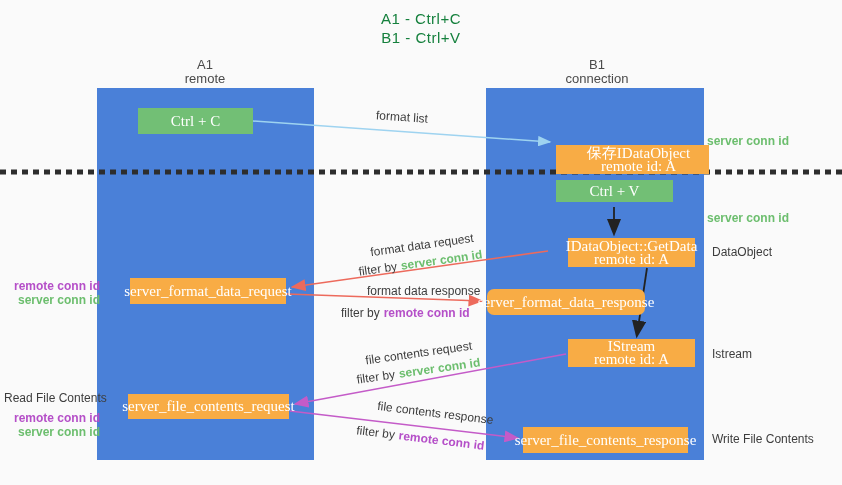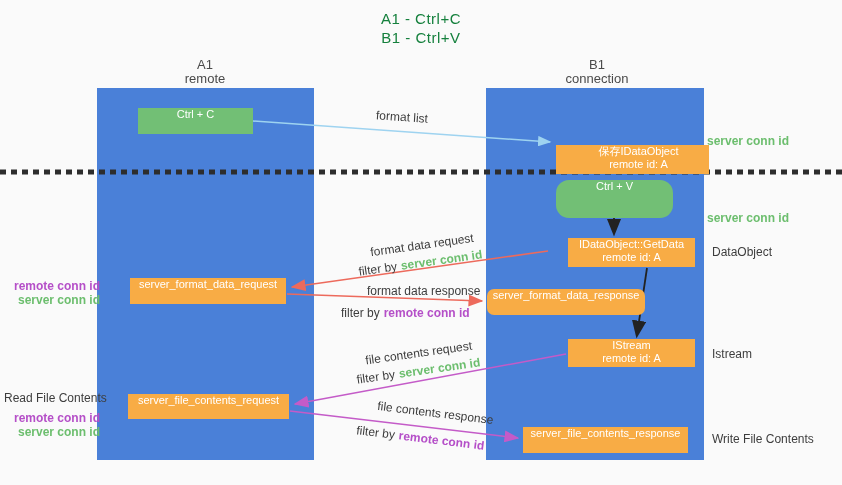--- a/index.html
+++ b/index.html
@@ -12,22 +12,22 @@
     font-size:15px;color:#15803d;line-height:19px;letter-spacing:.5px;
   }
   .col-header{
     position:absolute;top:58px;font-size:13px;color:#4a4a4a;
     text-align:center;line-height:14px;width:120px;
   }
   .lifeline{position:absolute;top:88px;height:372px;background:#4A80D8;}
   .arrows{position:absolute;left:0;top:0;width:842px;height:485px;pointer-events:none;}
   .box{
     position:absolute;display:flex;flex-direction:column;align-items:center;
-    color:#fff;font-size:11px;line-height:13px;
-    text-align:center;white-space:nowrap;
+    justify-content:center;color:#fff;font-size:15px;line-height:13px;
+    text-align:center;white-space:nowrap;font-family:Liberation Serif, serif;
   }
   .orange{background:#F8AC45;}
   .green{background:#72BF75;}
   .lbl{position:absolute;font-size:12px;color:#3d3d3d;white-space:nowrap;}
   .b-green{color:#6CBE6E;font-weight:bold;}
   .b-purple{color:#B54FC8;font-weight:bold;}
   .right-align{text-align:right;}
   .rot-up{transform:rotate(-8deg);}
   .rot-dn{transform:rotate(7deg);}
   .rot-dl{transform:rotate(4deg);}
@@ -90,21 +90,21 @@
 
   <div class="box green" style="left:138px;top:108px;width:115px;height:26px;">
     <div>Ctrl + C</div>
   </div>
 
   <div class="box orange" style="left:556px;top:145px;width:141px;height:29px;padding-left:12px;">
     <div>保存IDataObject</div>
     <div>remote id: A</div>
   </div>
 
-  <div class="box green" style="left:556px;top:180px;width:117px;height:38px;border-radius:13px;">
+  <div class="box green" style="left:556px;top:180px;width:117px;height:22px;">
     <div>Ctrl + V</div>
   </div>
 
   <div class="box orange" style="left:550px;top:238px;width:127px;height:29px;margin-left:18px;">
     <div>IDataObject::GetData</div>
     <div>remote id: A</div>
   </div>
 
   <div class="box orange" style="left:130px;top:278px;width:156px;height:26px;">
     <div>server_format_data_request</div>

